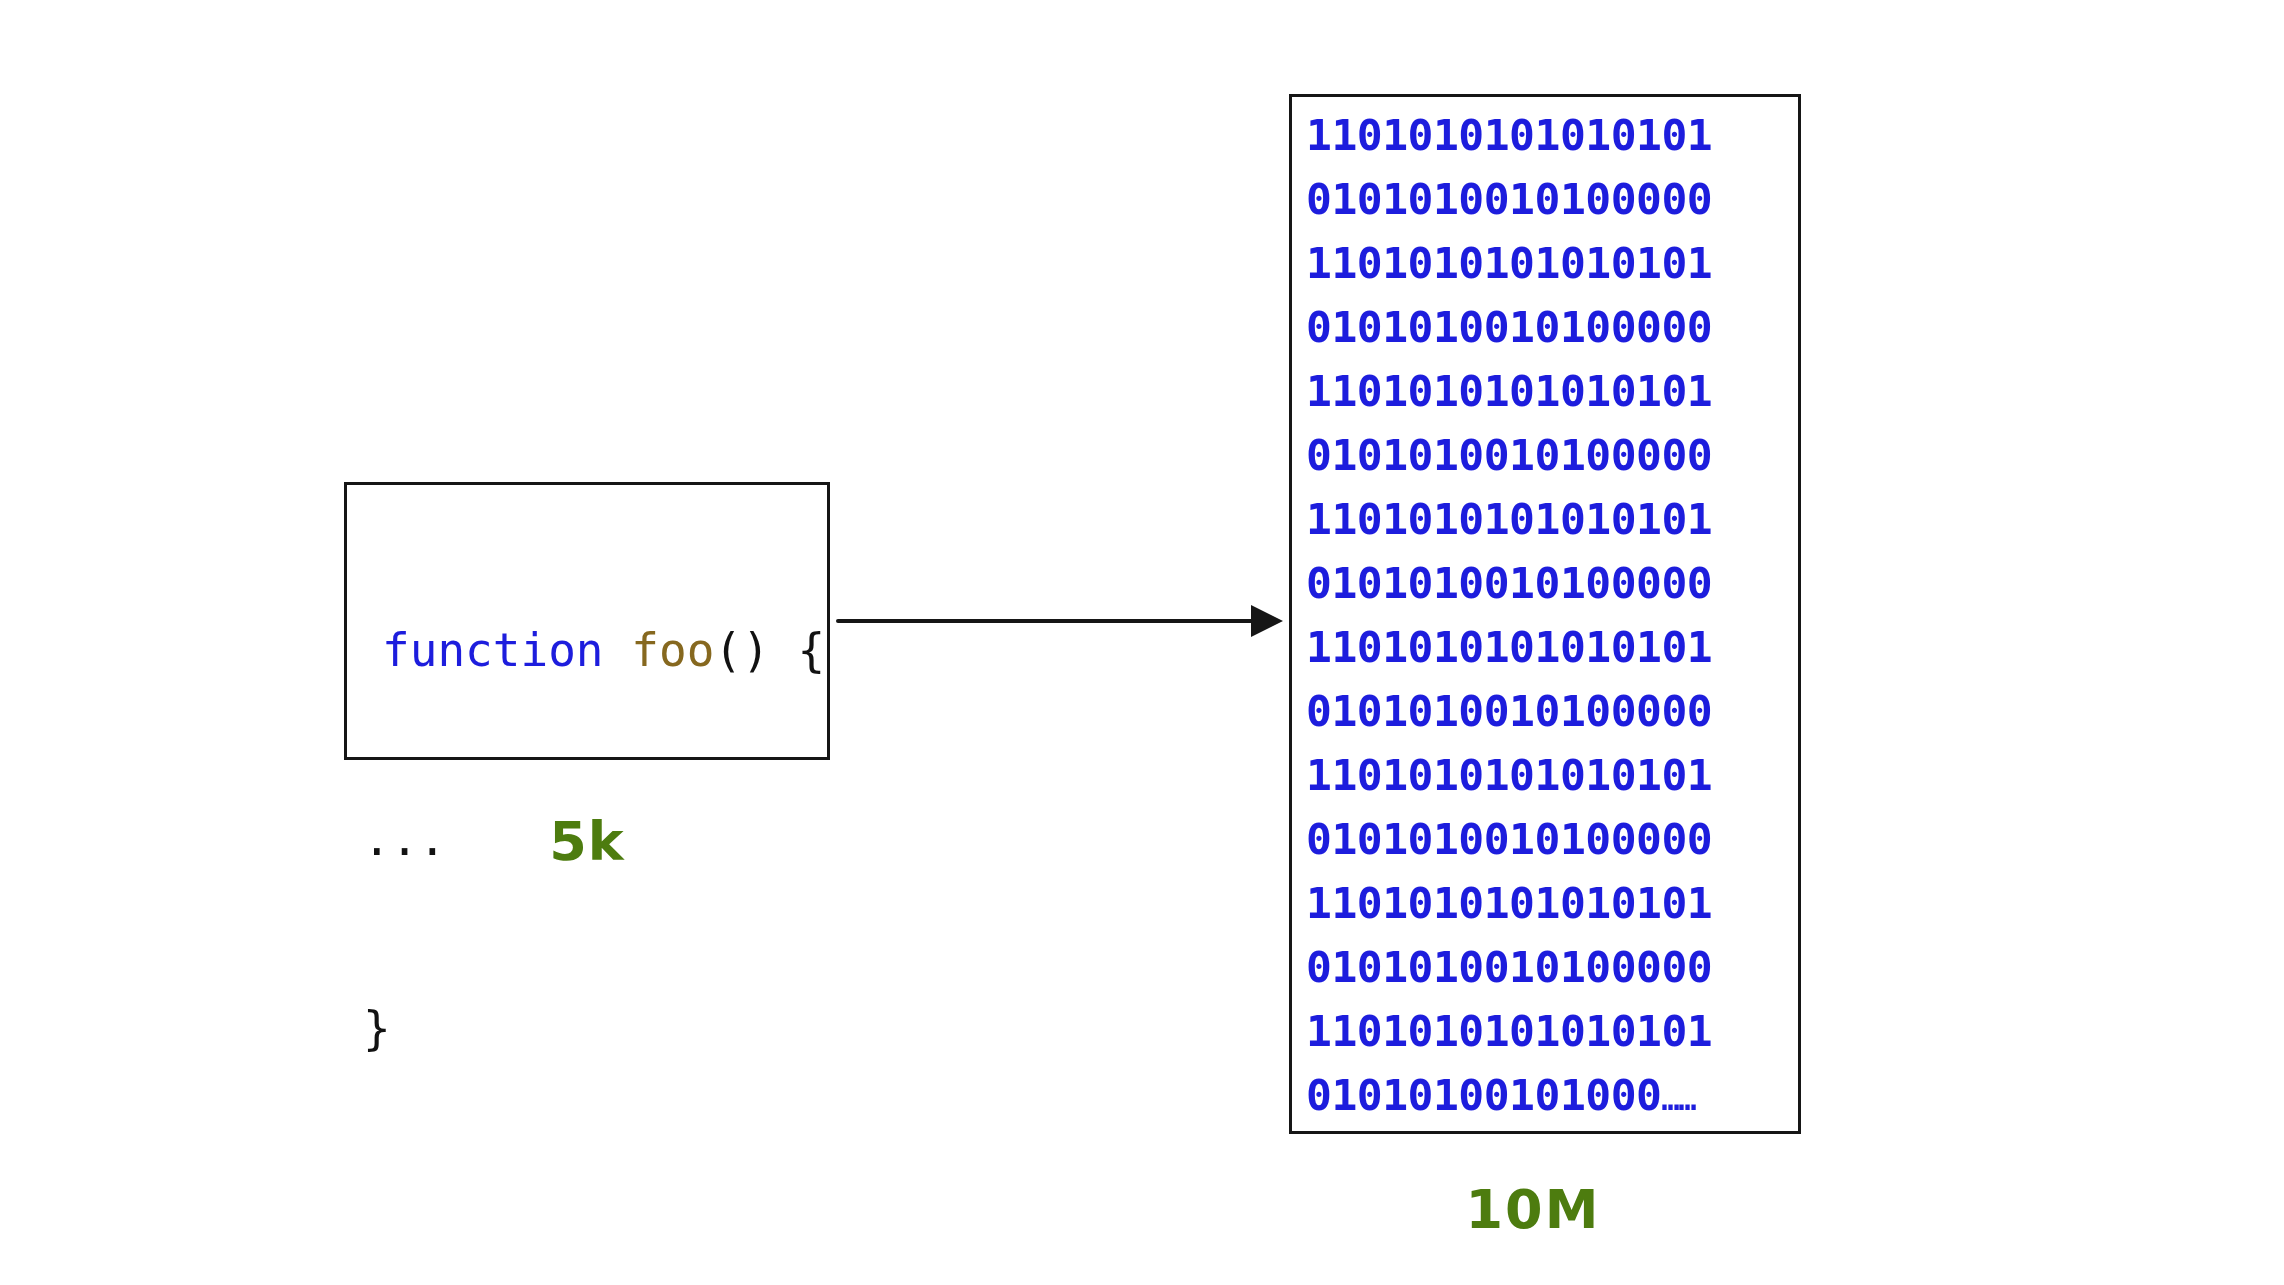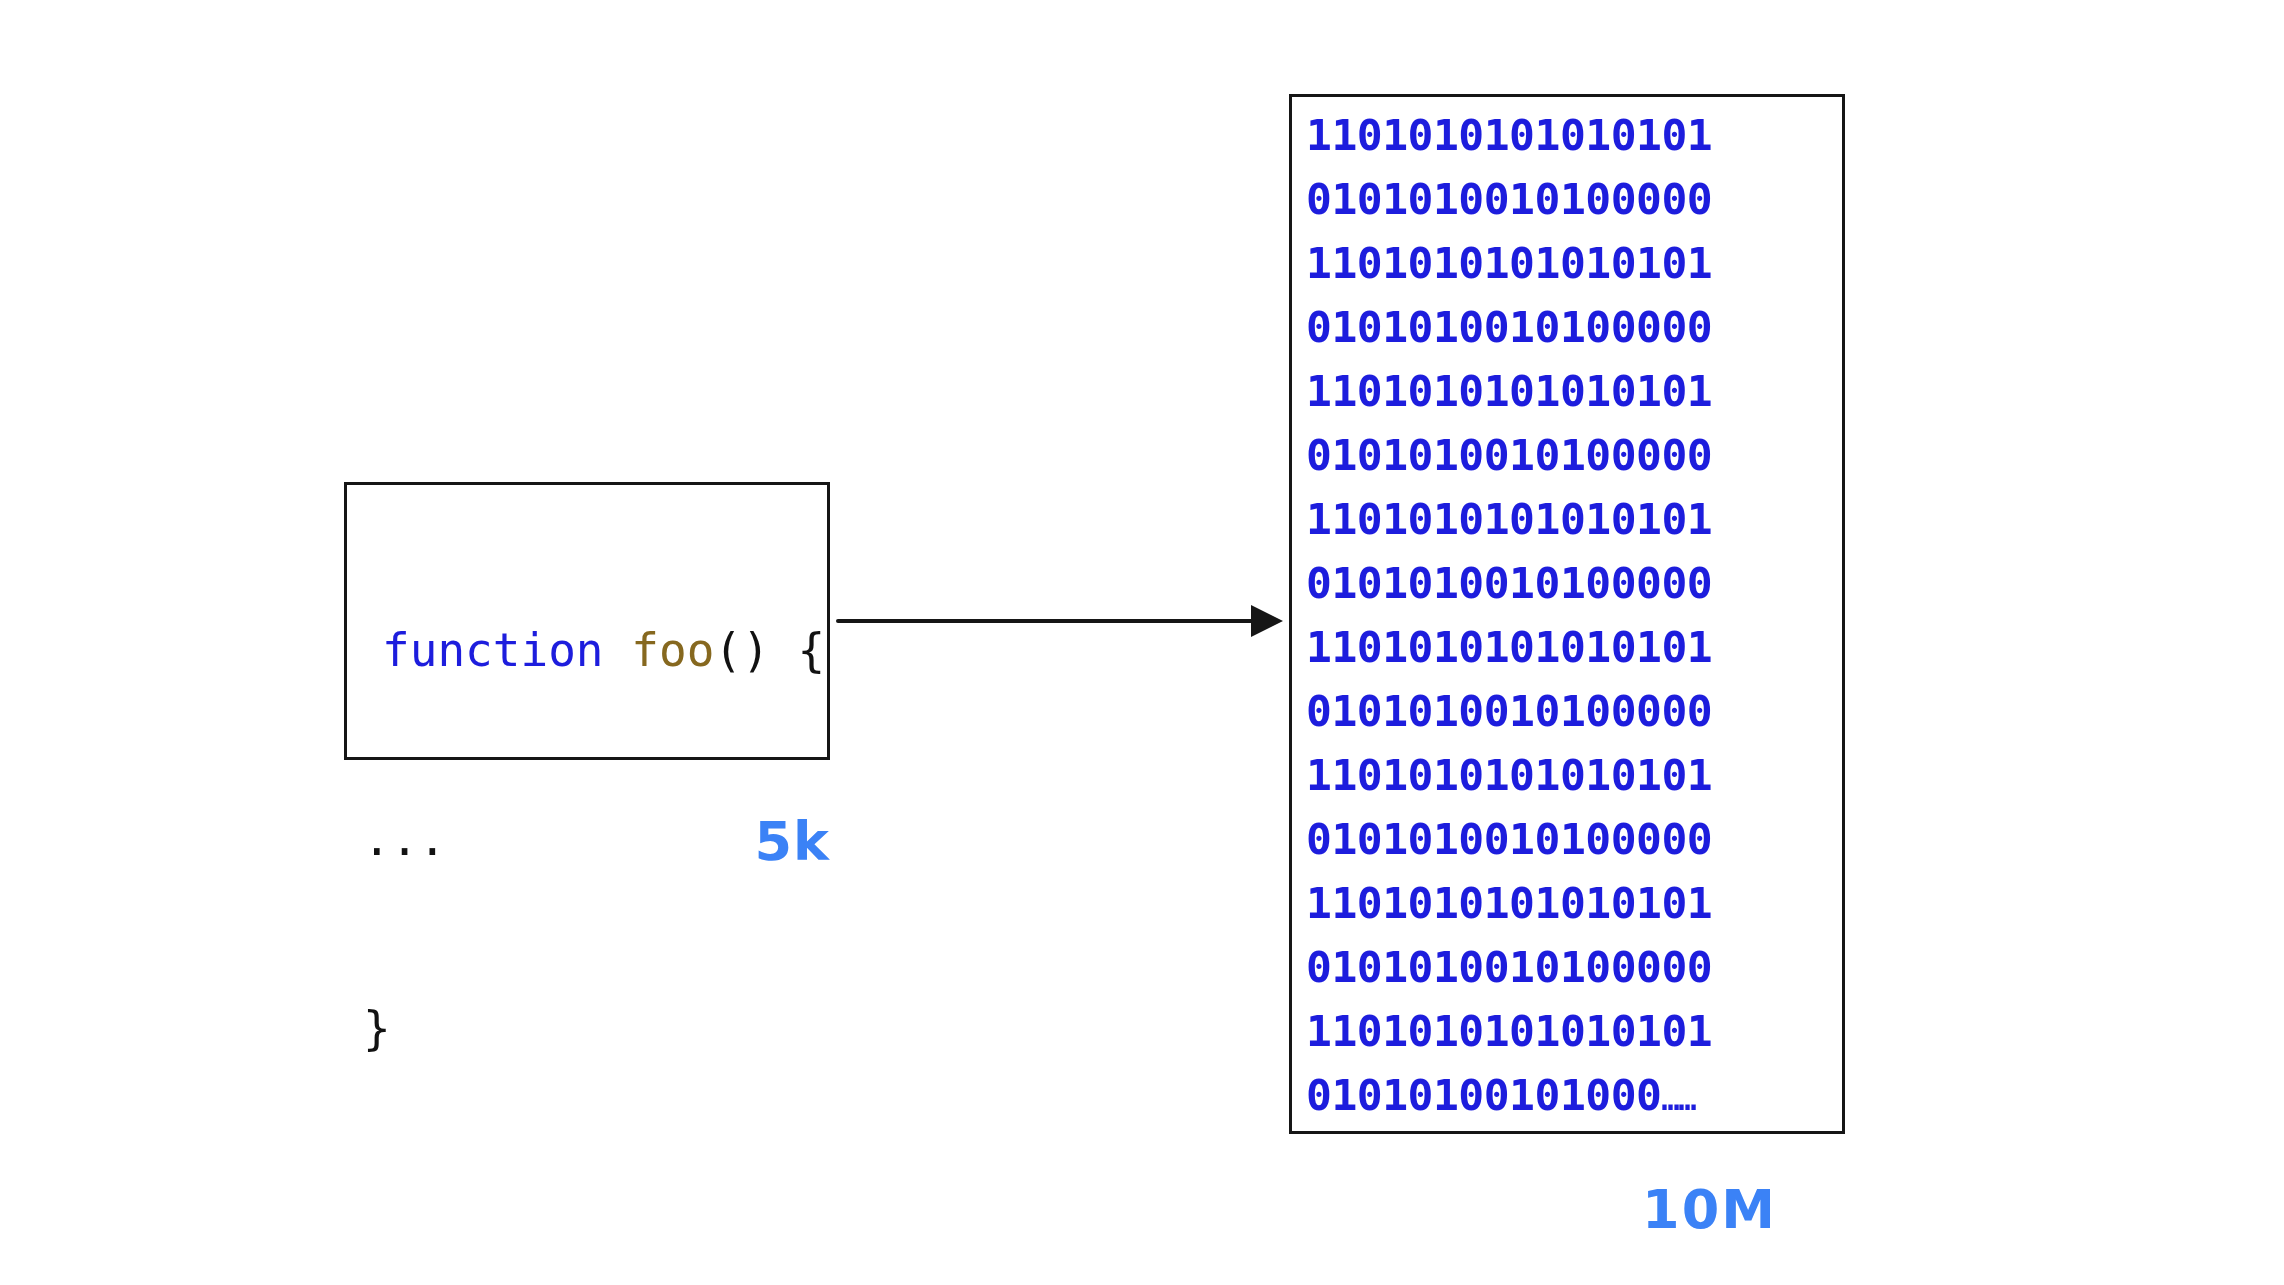--- a/index.html
+++ b/index.html
@@ -42,22 +42,22 @@
   .tok-kw   { color: #1d1ddd; margin-left: 19px; }
   .tok-fn   { color: #86681f; text-align: right; }
   .tok-pun  { color: #121212; }
   .tok-plain{ color: #121212; }
 
   
   .size-label {
     position: absolute;
     font-family: "DejaVu Sans", "Liberation Sans", sans-serif;
     font-weight: bold;
-    color: #3b82f6;
-    text-align: right;
+    color: #4d7c0f;
+    text-align: center;
     white-space: nowrap;
   }
   #label-left {
     left: 344px;
     top: 810px;
     width: 486px;
     font-size: 54px;
     letter-spacing: 1px;
   }
   #label-right {
@@ -75,21 +75,21 @@
     top: 596px;
     width: 450px;
     height: 50px;
   }
 
   
   .binary-box {
     position: absolute;
     left: 1289px;
     top: 94px;
-    width: 556px;
+    width: 512px;
     height: 1040px;
     box-sizing: border-box;
     border: 3px solid #161616;
     background: #ffffff;
   }
   .binary-lines {
     position: absolute;
     left: 14px;
     top: 6px;
     right: 2px;

